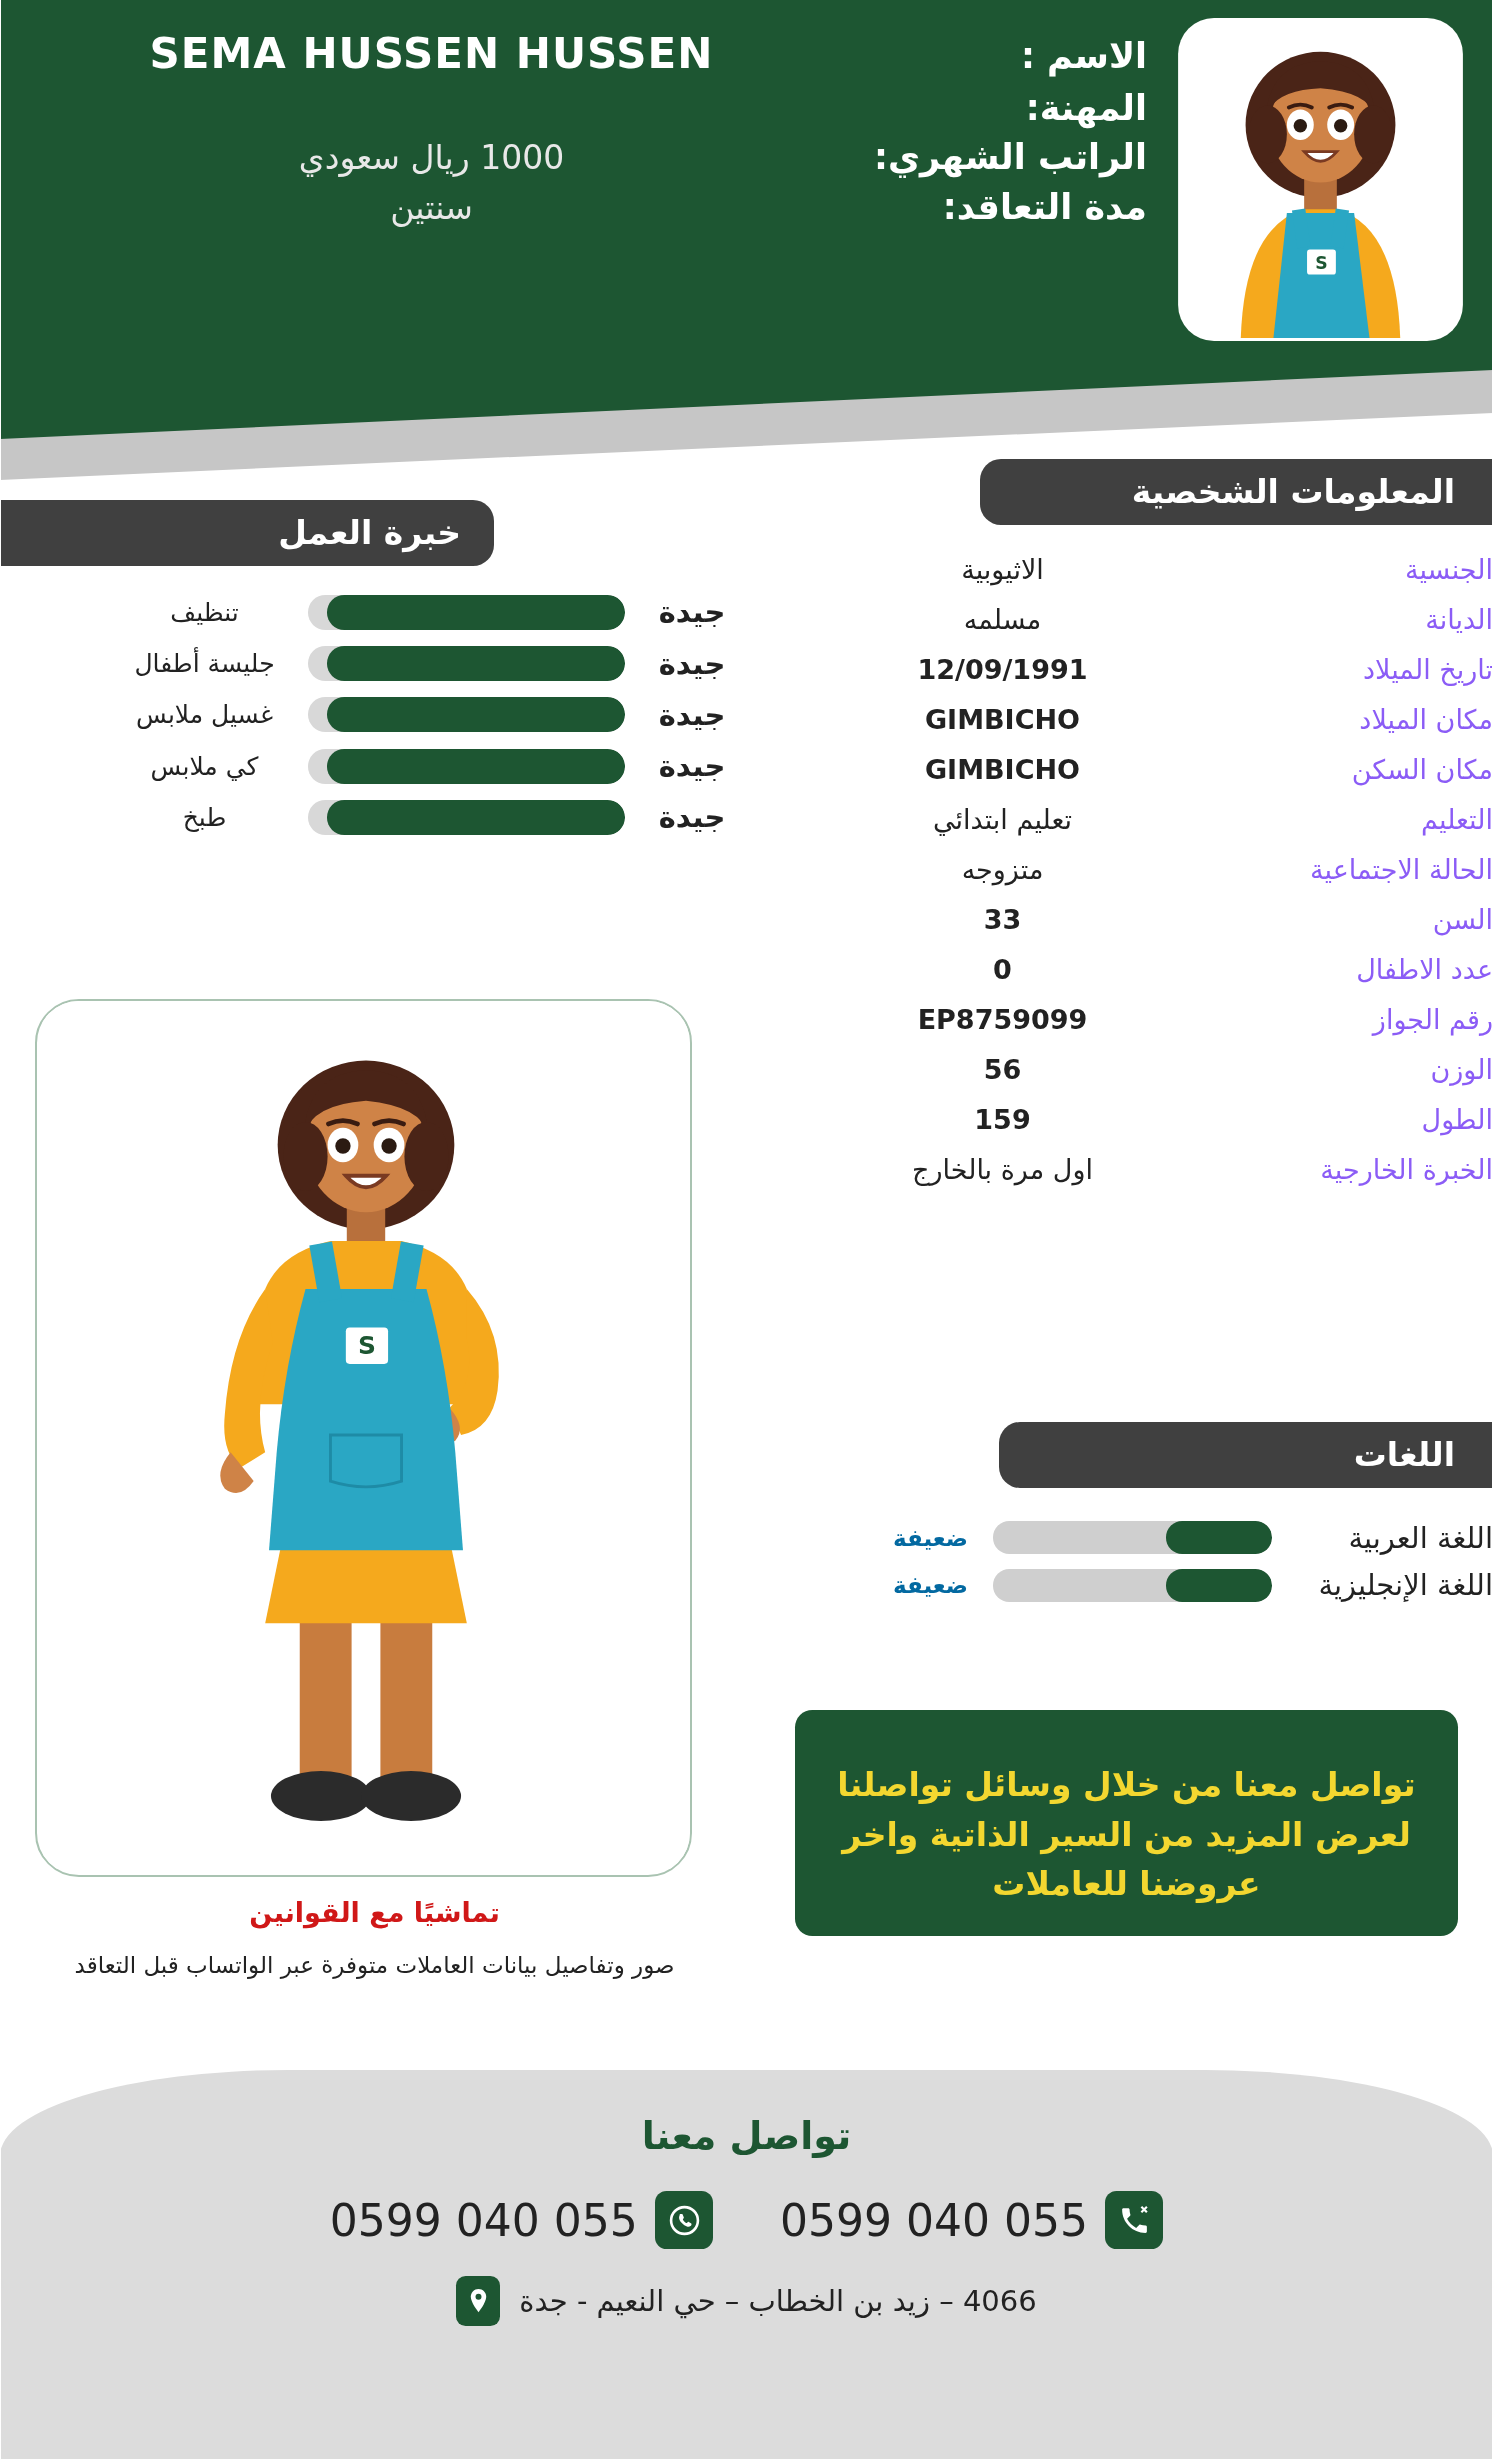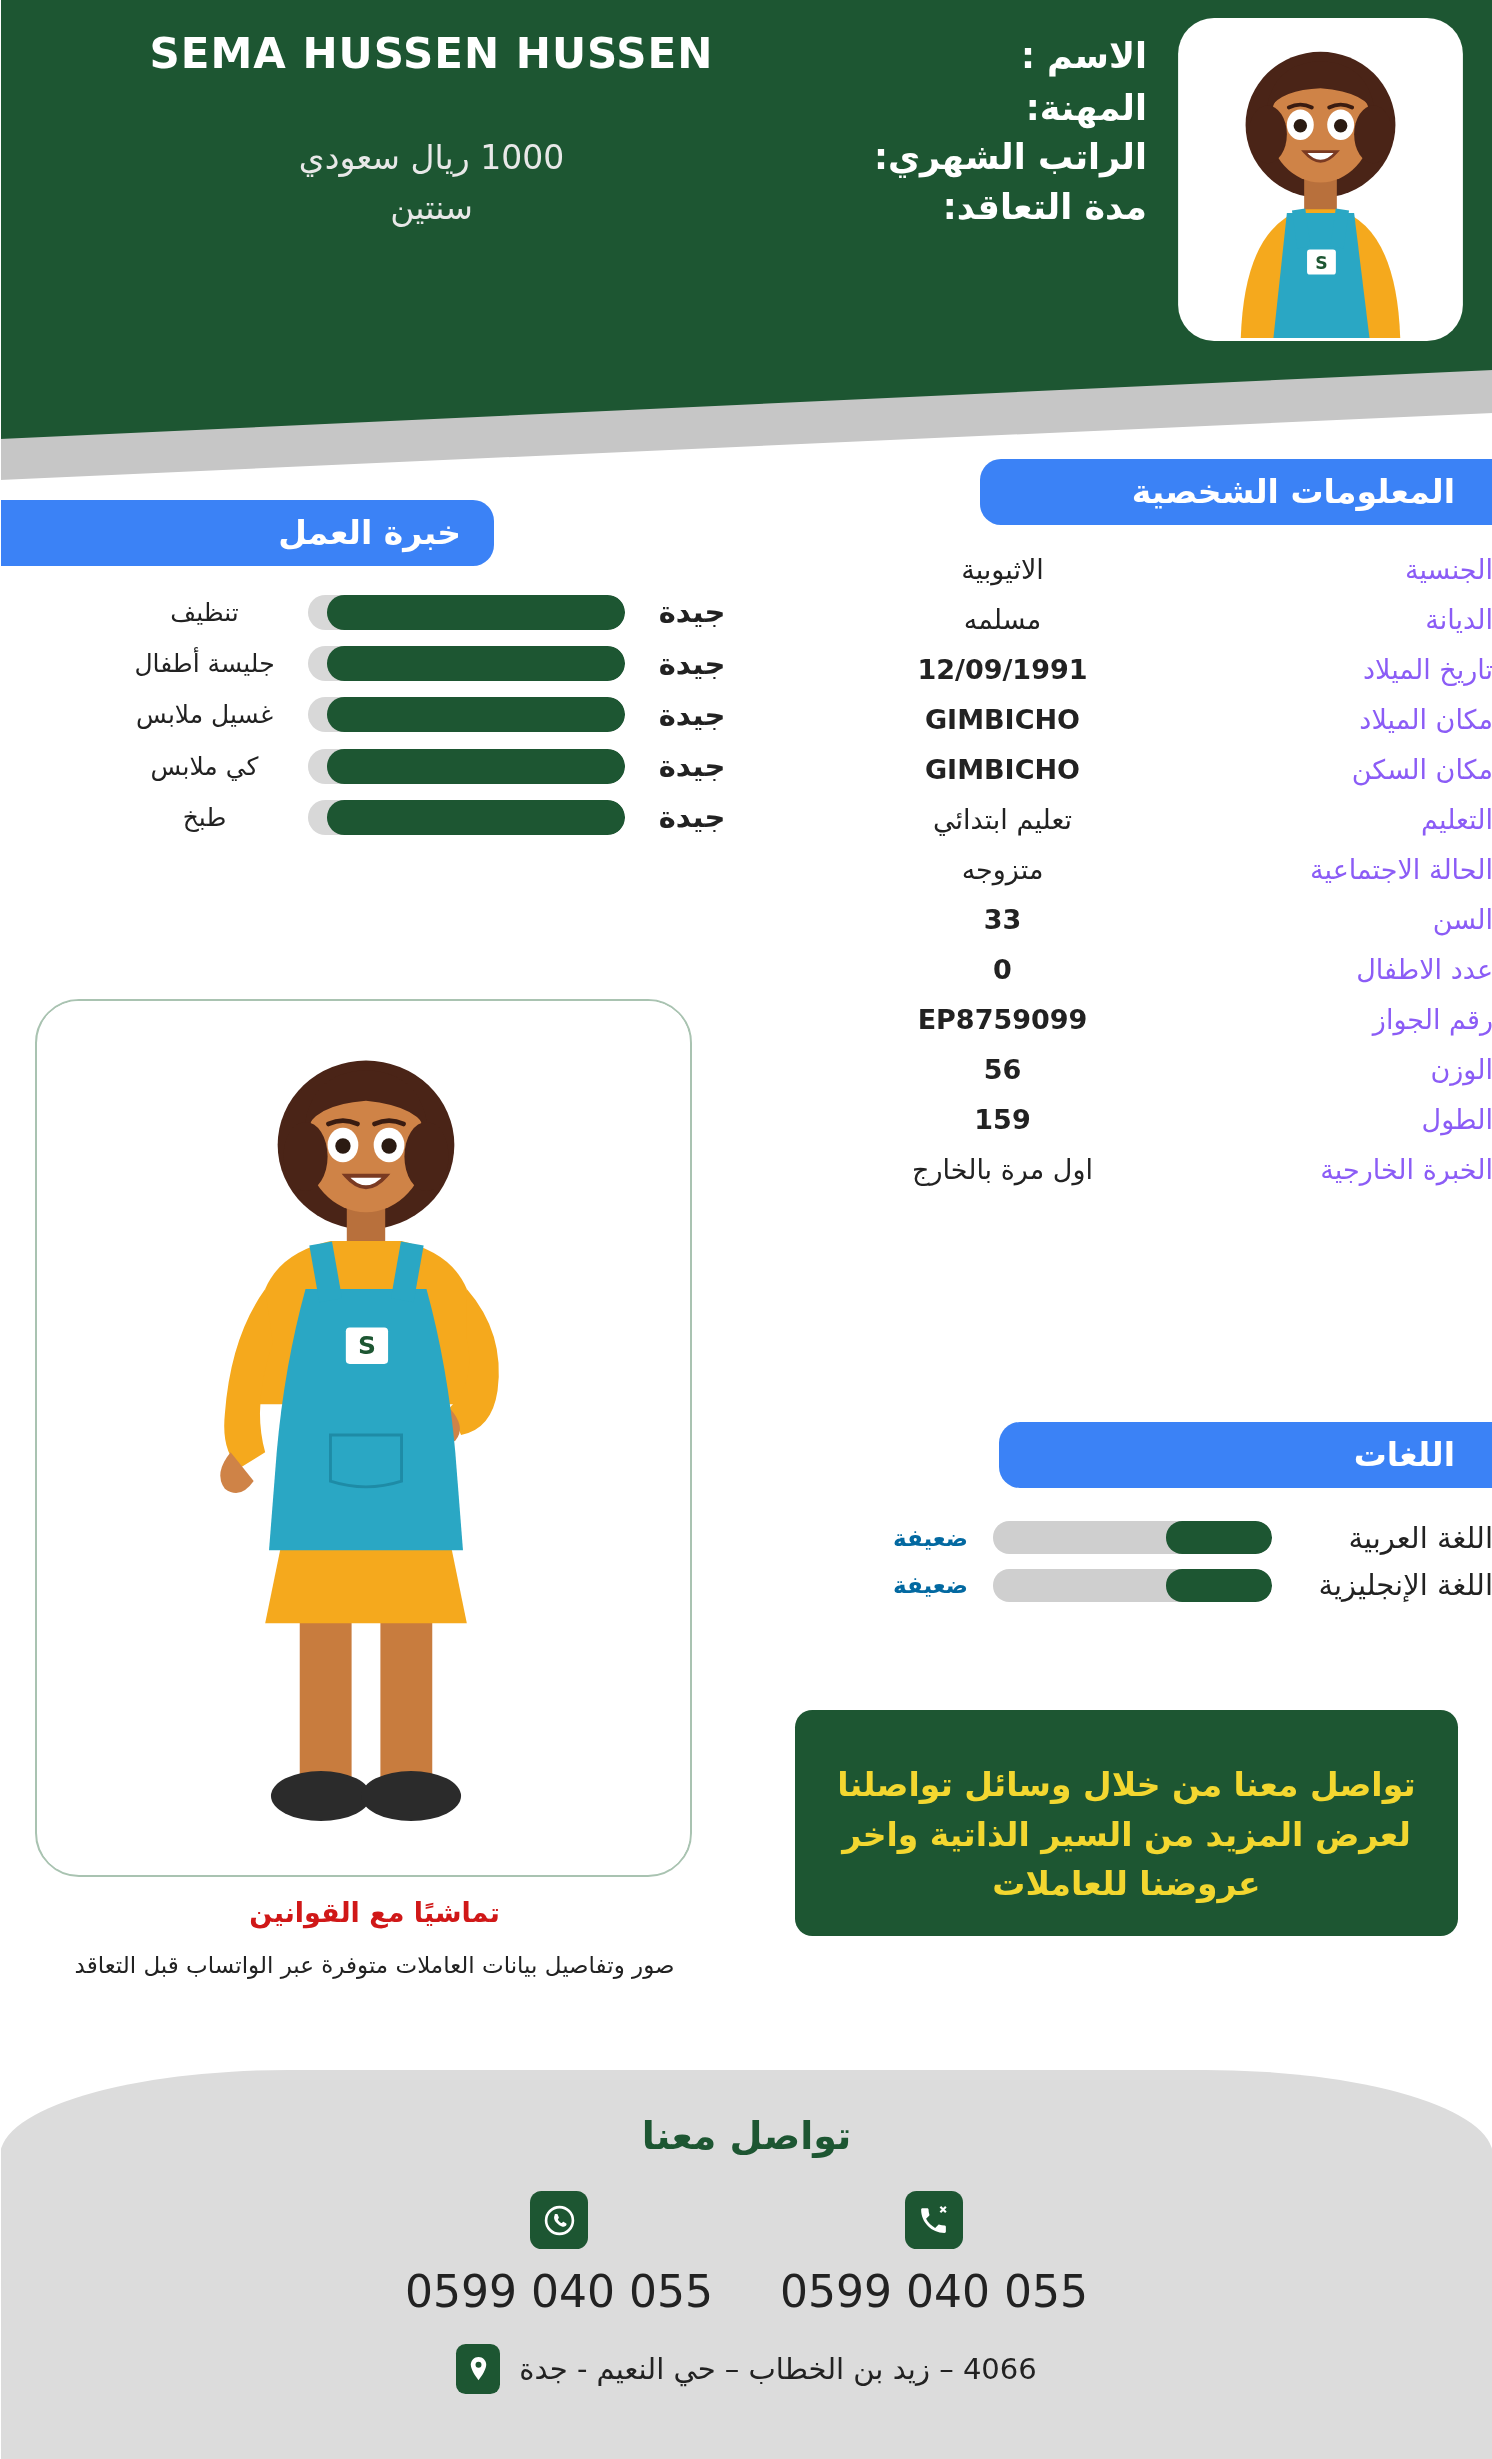--- a/index.html
+++ b/index.html
@@ -93,21 +93,21 @@
   .hdr-value.name {
     font-size: 42px;
     font-weight: bold;
     color: #ffffff;
     letter-spacing: 1px;
     direction: ltr;
   }
 
   
   .pill {
-    background: #3b82f6;
+    background: #404040;
     color: #ffffff;
     font-size: 33px;
     font-weight: bold;
     padding: 13.4px 33px;
     border-radius: 21px;
     display: inline-block;
     text-align: right;
   }
 
   
@@ -325,21 +325,21 @@
   .footer-row {
     display: flex;
     flex-direction: row;
     justify-content: center;
     align-items: center;
     margin-top: 33px;
     gap: 67px;
   }
   .contact-item {
     display: flex;
-    flex-direction: column;
+    flex-direction: row;
     align-items: center;
     gap: 17.3px;
   }
   .contact-num {
     font-size: 44px;
     color: #222222;
     direction: ltr;
   }
   .ic {
     width: 58px;

